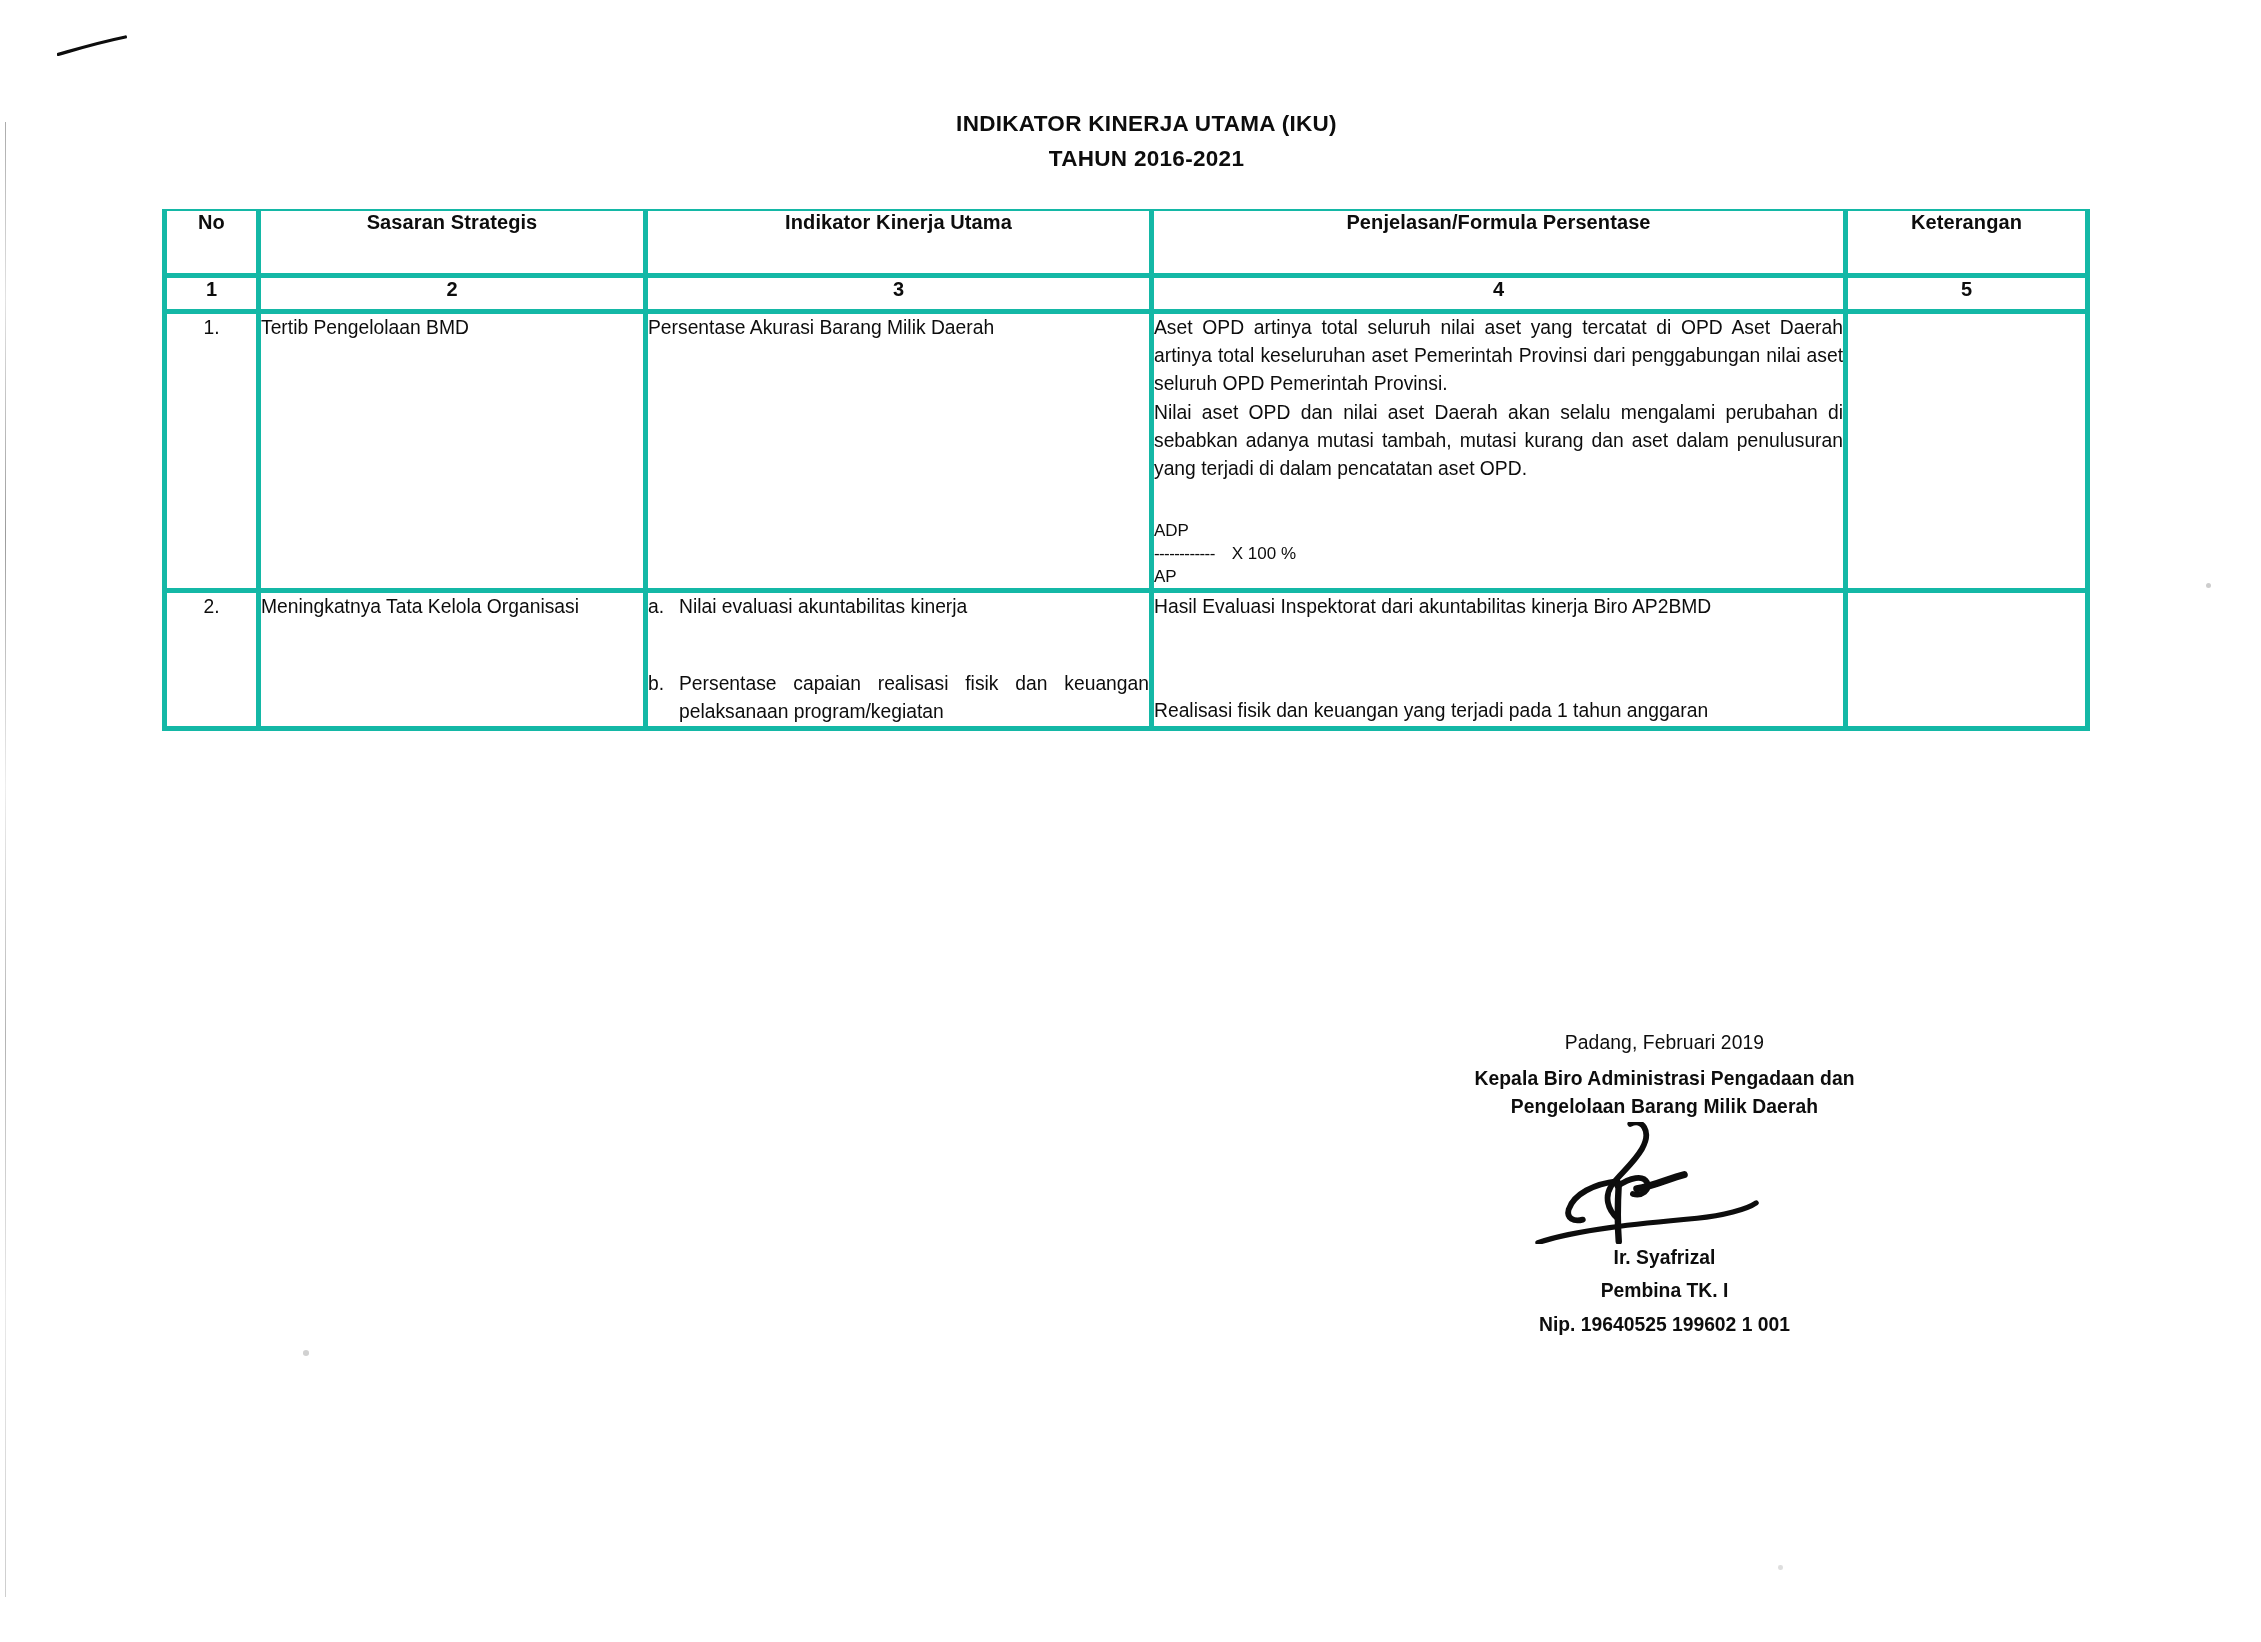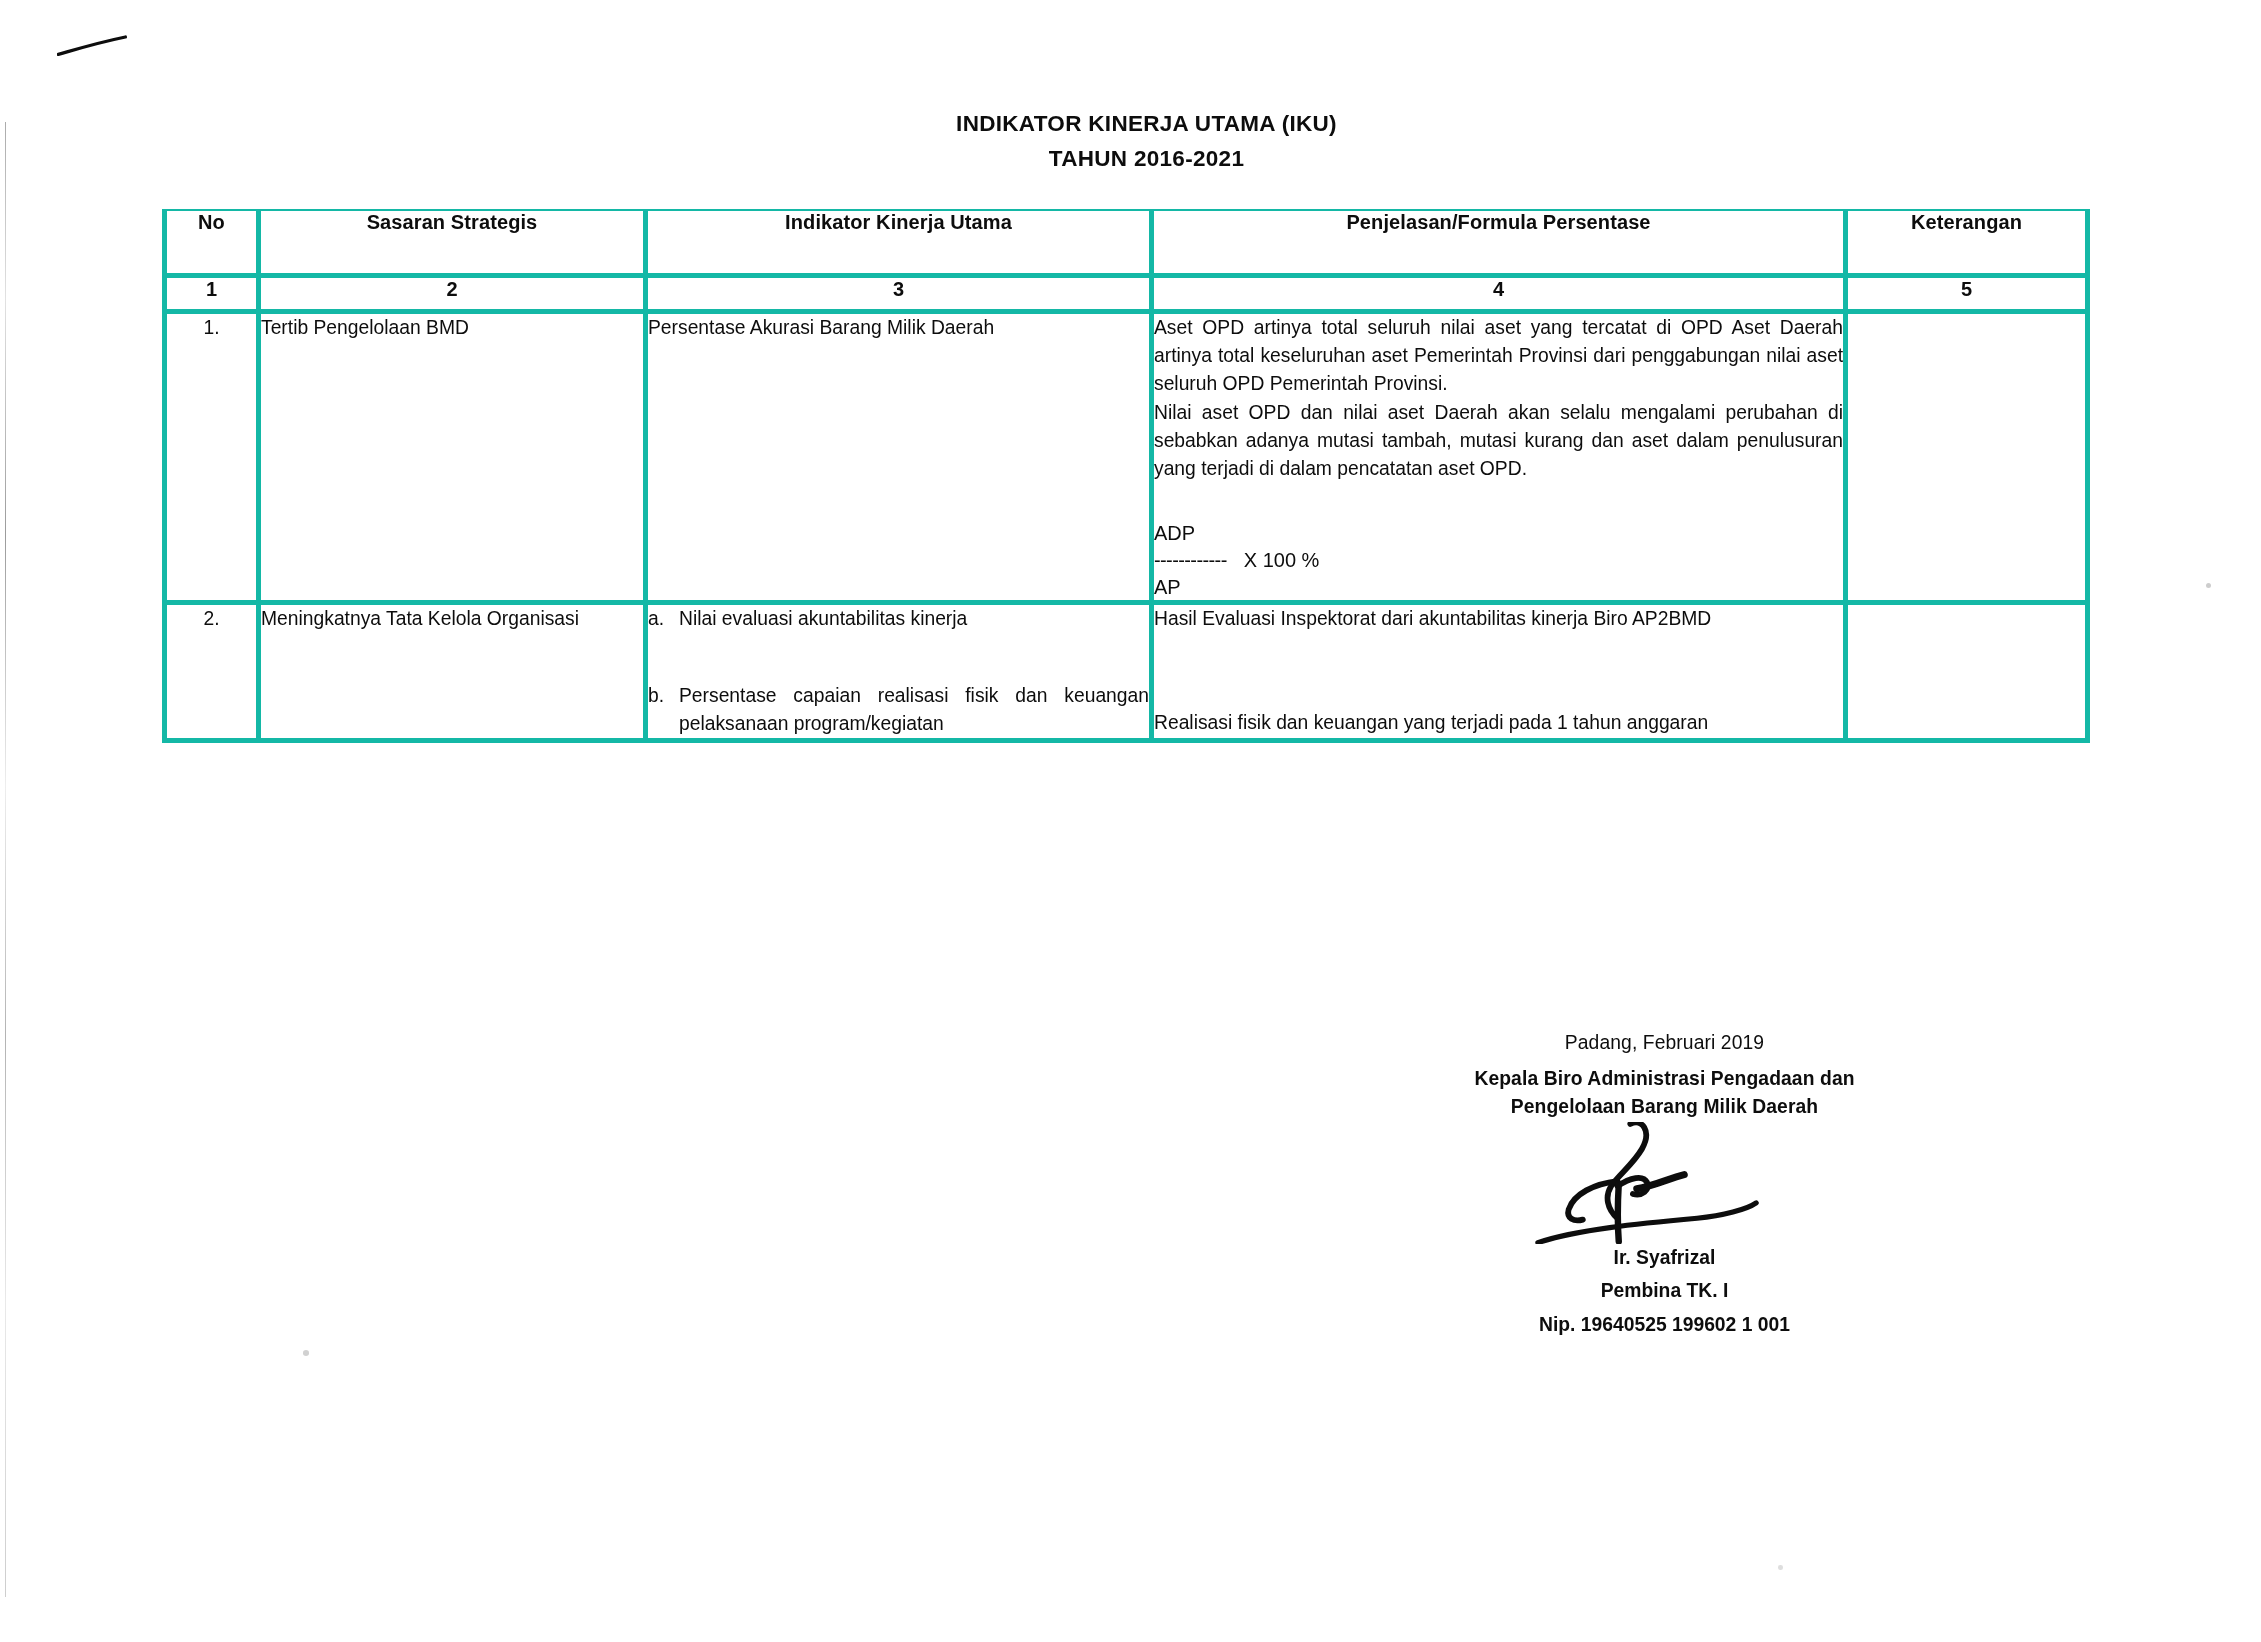--- a/index.html
+++ b/index.html
@@ -133,21 +133,21 @@
     gap: 9px;
     margin: 0;
   }
   .subitem + .subitem { margin-top: 48px; }
   .subitem-marker { flex: 0 0 auto; width: 22px; }
   .subitem-text   { flex: 1 1 auto; }
 
   
   #formula-block {
     margin-top: 37px;
-    font-size: 20px;
+    font-size: 17px;
     line-height: 1.34;
   }
   #formula-numerator { }
   #formula-midline {
     display: flex;
     align-items: baseline;
     gap: 17px;
     white-space: pre;
   }
   #formula-rule {

